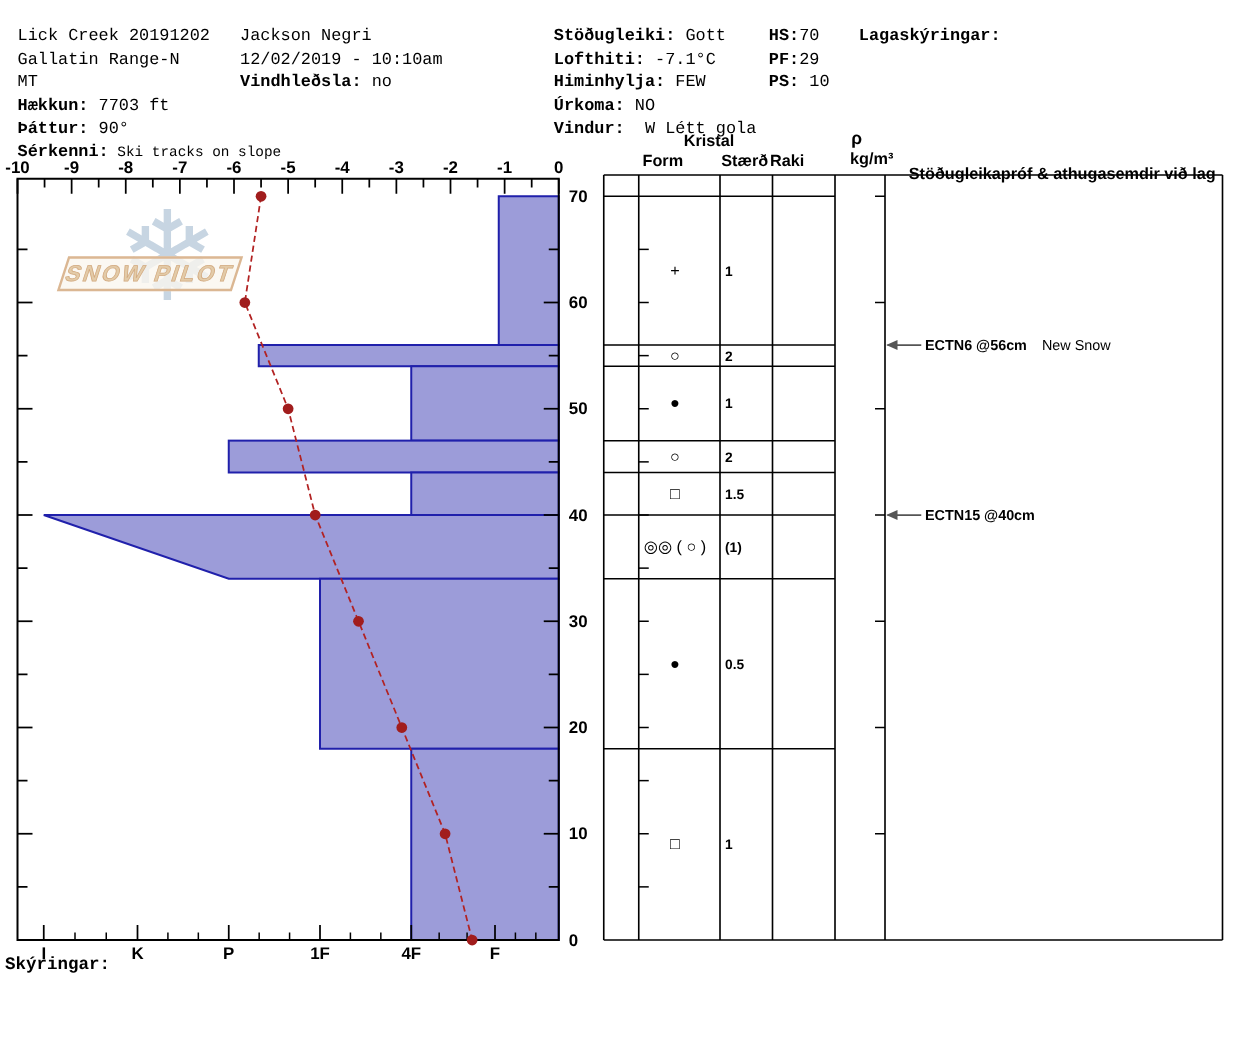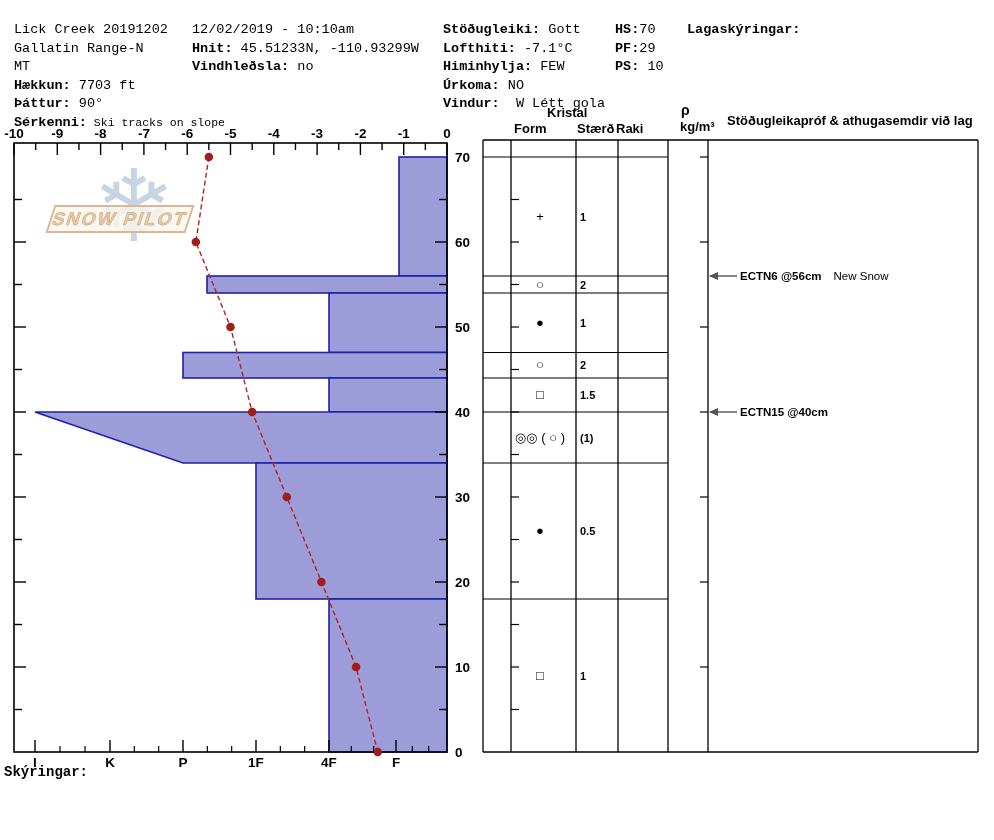--- a/index.html
+++ b/index.html
@@ -30,37 +30,37 @@
   svg .ax{font-size:13.5px;font-weight:bold;}
   svg .frm{font-size:13px;}
   svg .sz{font-size:11px;font-weight:bold;}
   svg .ann-b{font-size:11.5px;font-weight:bold;}
   svg .ann-r{font-size:11.5px;font-weight:normal;}
 </style>
 </head>
 <body>
 
 <div class="hcol" style="left:14px" id="hcol1"><div class="hline"><span>Lick Creek 20191202</span></div><div class="hline"><span>Gallatin Range-N</span></div><div class="hline"><span>MT</span></div><div class="hline"><b>Hækkun:</b><span> 7703 ft</span></div><div class="hline"><b>Þáttur:</b><span> 90°</span></div><div class="hline"><b>Sérkenni:</b><span class="smallv"> Ski tracks on slope</span></div></div>
-<div class="hcol" style="left:192px" id="hcol2"><div class="hline"><span>12/02/2019 - 10:10am</span></div><div class="hline"><b>Hnit:</b><span> 45.51233N, -110.93299W</span></div><div class="hline"><b>Vindhleðsla:</b><span> no</span></div></div>
+<div class="hcol" style="left:192px" id="hcol2"><div class="hline"><span>Jackson Negri</span></div><div class="hline"><span>12/02/2019 - 10:10am</span></div><div class="hline"><b>Vindhleðsla:</b><span> no</span></div></div>
 <div class="hcol" style="left:443px" id="hcol3"><div class="hline"><b>Stöðugleiki:</b><span> Gott</span></div><div class="hline"><b>Lofthiti:</b><span> -7.1°C</span></div><div class="hline"><b>Himinhylja:</b><span> FEW</span></div><div class="hline"><b>Úrkoma:</b><span> NO</span></div><div class="hline"><b>Vindur:</b><span>  W Létt gola</span></div></div>
 <div class="hcol" style="left:615px" id="hcol4"><div class="hline"><b>HS:</b><span>70</span></div><div class="hline"><b>PF:</b><span>29</span></div><div class="hline"><b>PS:</b><span> 10</span></div></div>
 <div class="hcol" style="left:687px" id="hcol5"><div class="hline"><b>Lagaskýringar:</b><span></span></div></div>
 
 <div id="snowflake">❄</div>
 <div id="logo-wrap">
   <span id="logo-text">SNOW PILOT</span>
 </div>
 
 <div class="thead" style="left:547px;top:105px">Kristal</div>
 <div class="thead" style="left:514px;top:121px">Form</div>
 <div class="thead" style="left:577px;top:121px">Stærð</div>
 <div class="thead" style="left:616px;top:121px">Raki</div>
 <div class="thead" style="left:681px;top:102px;font-size:14px">ρ</div>
 <div class="thead" style="left:680px;top:119px">kg/m³</div>
-<div class="thead" style="left:727px;top:113px">Stöðugleikapróf &amp; athugasemdir við lag</div>
+<div class="thead" style="left:727px;top:131px">Stöðugleikapróf &amp; athugasemdir við lag</div>
 
 <svg id="chart-svg" width="994" height="840" viewBox="0 0 994 840">
     <rect x="399" y="157" width="48" height="119" fill="#9c9cd9" stroke="#2020ab" stroke-width="1.6"></rect>
     <rect x="207" y="276" width="240" height="17" fill="#9c9cd9" stroke="#2020ab" stroke-width="1.6"></rect>
     <rect x="329" y="293" width="118" height="59.5" fill="#9c9cd9" stroke="#2020ab" stroke-width="1.6"></rect>
     <rect x="183" y="352.5" width="264" height="25.5" fill="#9c9cd9" stroke="#2020ab" stroke-width="1.6"></rect>
     <rect x="329" y="378" width="118" height="34" fill="#9c9cd9" stroke="#2020ab" stroke-width="1.6"></rect>
     <polygon points="35,412 447,412 447,463 183,463" fill="#9c9cd9" stroke="#2020ab" stroke-width="1.6"></polygon>
     <rect x="256" y="463" width="191" height="136" fill="#9c9cd9" stroke="#2020ab" stroke-width="1.6"></rect>
     <rect x="329" y="599" width="118" height="153" fill="#9c9cd9" stroke="#2020ab" stroke-width="1.6"></rect>

